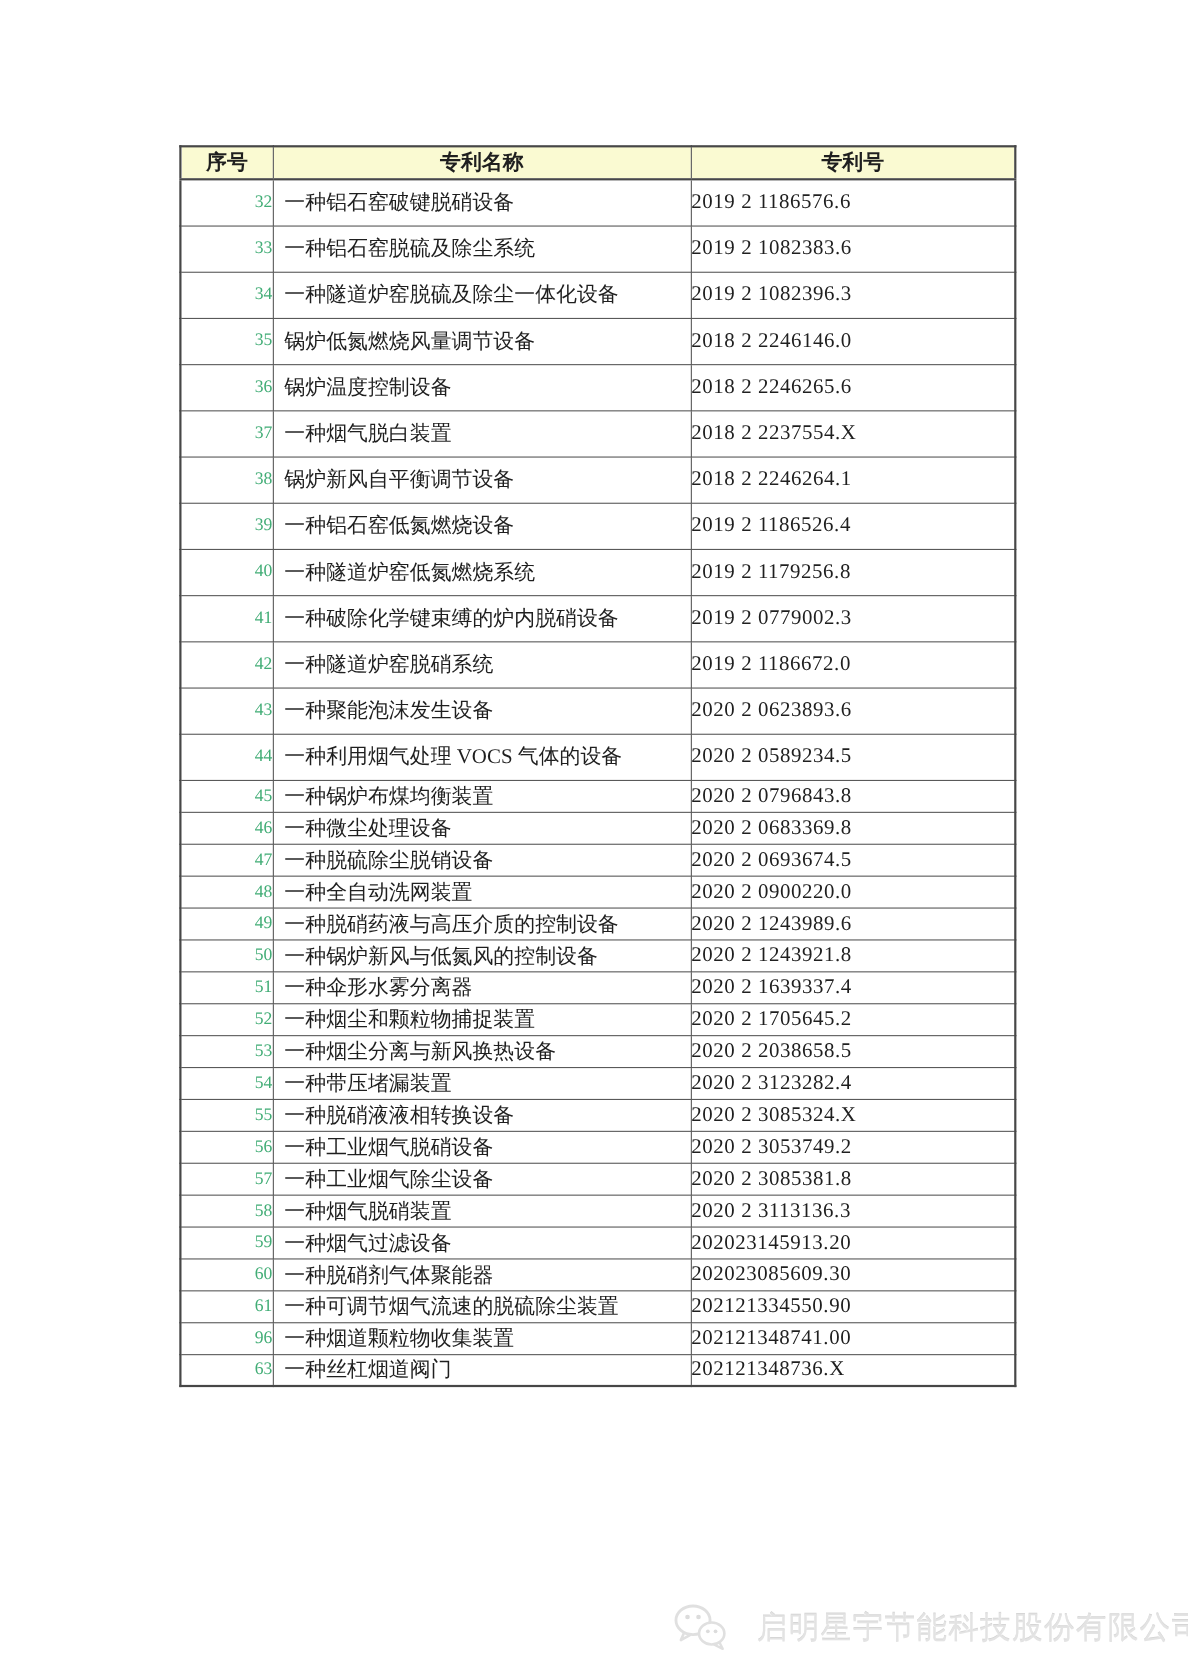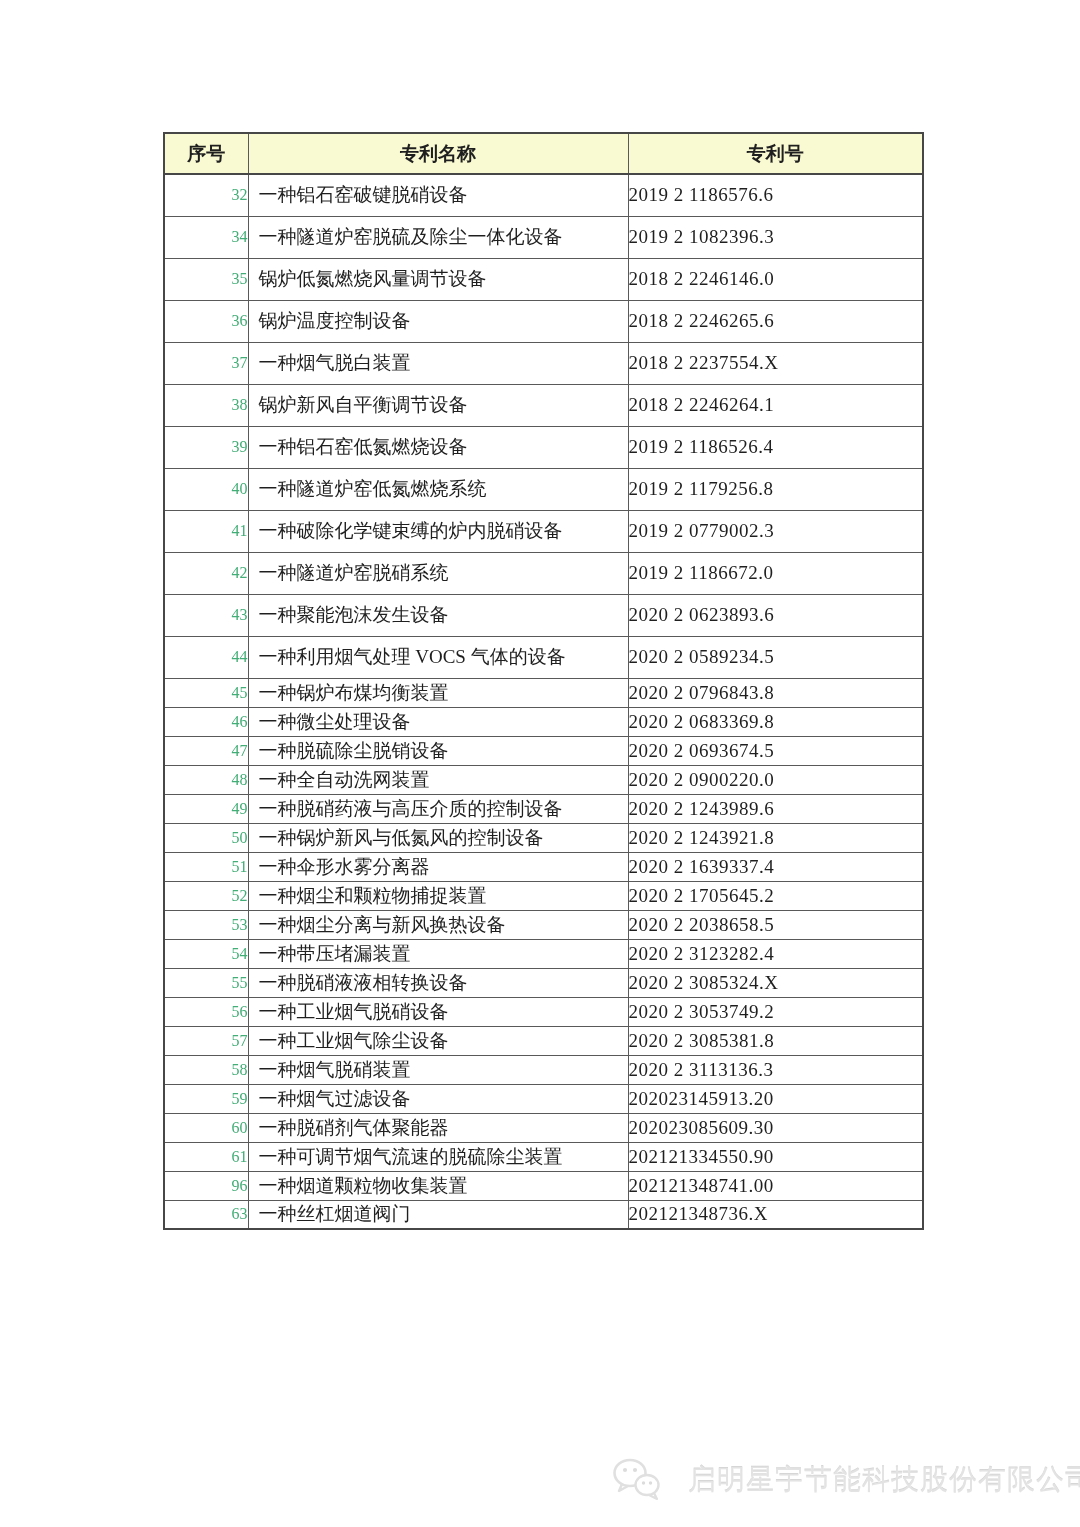--- a/index.html
+++ b/index.html
@@ -27,21 +27,21 @@
     border-collapse:collapse;
     table-layout:fixed;
     border:2px solid #474747;
   }
   .patent-table th,.patent-table td{
     border:1px solid var(--border);
     padding:0;
     overflow:hidden;
     white-space:nowrap;
   }
-  .patent-table thead tr{height:41px;padding-left:44px;}
+  .patent-table thead tr{height:30px;padding-left:44px;}
   .patent-table thead th{
     background:var(--header-bg);
     font-size:19px;
     font-weight:bold;
     color:var(--text);
     text-align:center;
     vertical-align:middle;
     border-bottom:2px solid #474747;
   }
   tr.tall{height:42px;}
@@ -102,20 +102,25 @@
         <th>序号</th>
         <th>专利名称</th>
         <th>专利号</th>
       </tr>
     </thead>
     <tbody>
         <tr class="tall">
           <td class="td-no">32</td>
           <td class="td-name">一种铝石窑破键脱硝设备</td>
           <td class="td-number">2019 2 1186576.6</td>
+        </tr>
+        <tr class="tall">
+          <td class="td-no">33</td>
+          <td class="td-name">一种铝石窑脱硫及除尘系统</td>
+          <td class="td-number">2019 2 1082383.6</td>
         </tr>
         <tr class="tall">
           <td class="td-no">34</td>
           <td class="td-name">一种隧道炉窑脱硫及除尘一体化设备</td>
           <td class="td-number">2019 2 1082396.3</td>
         </tr>
         <tr class="tall">
           <td class="td-no">35</td>
           <td class="td-name">锅炉低氮燃烧风量调节设备</td>
           <td class="td-number">2018 2 2246146.0</td>

